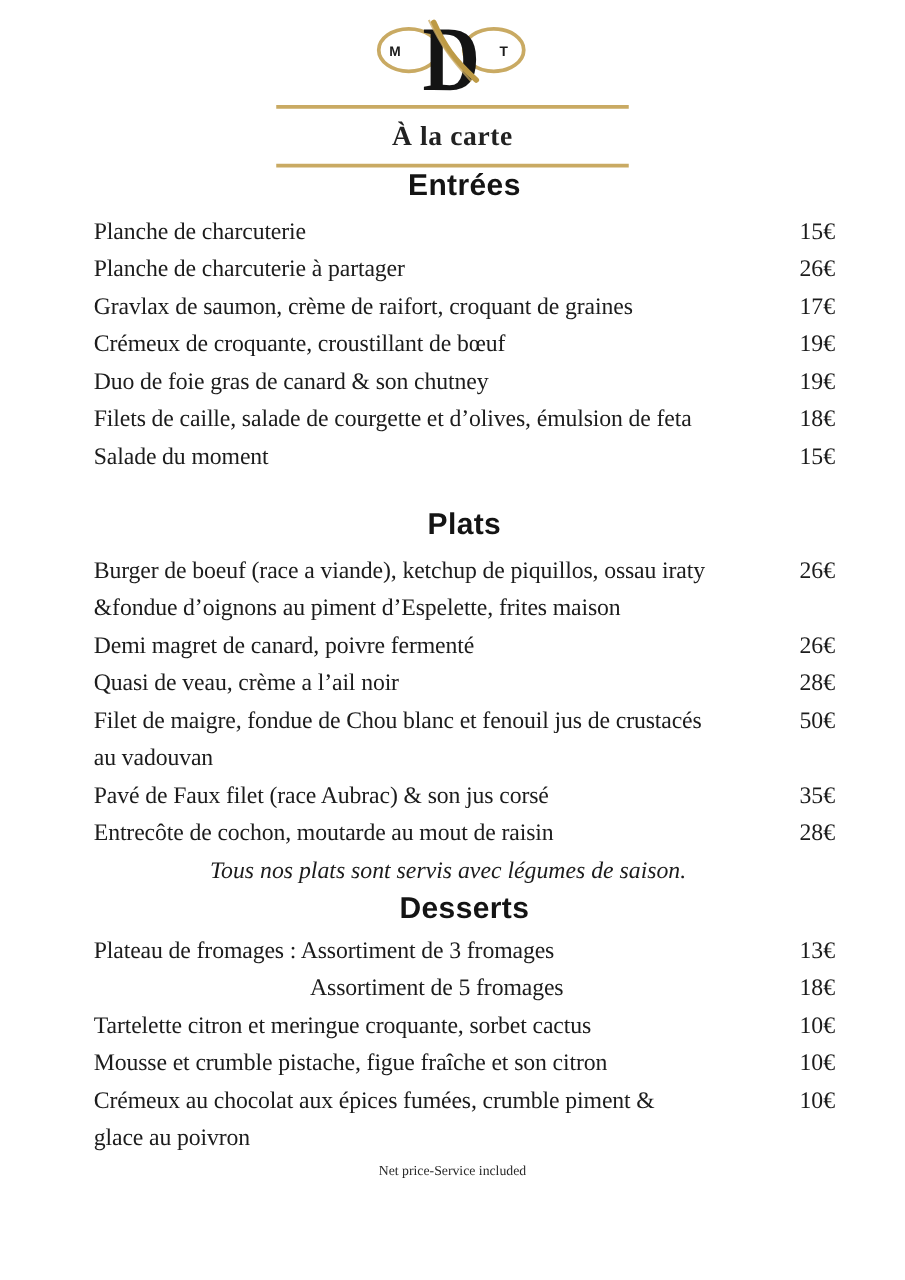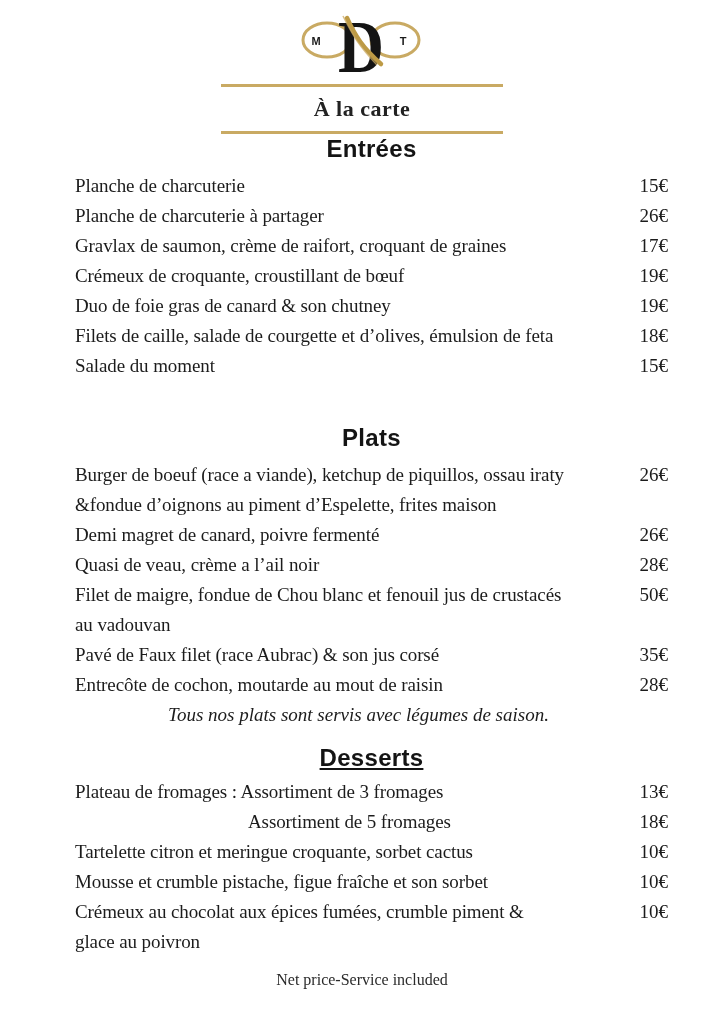--- a/index.html
+++ b/index.html
@@ -8,33 +8,33 @@
 
   .logo-wrap{text-align:center;padding-top:2px;line-height:0;}
 
   .rule{width:282px;height:3px;background:#c9aa63;margin:0 auto;}
   .rule.top{margin-top:2px;}
 
   .carte-title{font-size:22px;font-weight:700;text-align:center;margin:7px 0;line-height:30px;letter-spacing:.5px;color:#222;}
 
   h2.section-heading{font-family:"Liberation Sans",sans-serif;font-size:24px;font-weight:700;letter-spacing:.3px;color:#141414;text-align:center;margin:0;line-height:30px;width:593px;margin-left:75px;}
   h2.entrees{}
-  h2.plats{margin-top:42px;}
-  h2.desserts{margin-top:13px;text-decoration:underline;}
+  h2.plats{margin-top:24px;}
+  h2.desserts{margin-top:0;}
 
   .rows{width:593px;margin:7px 56px 0 75px;}
   .rows.desserts-rows{margin-top:4px;}
   .row{display:flex;justify-content:space-between;line-height:30px;font-size:19px;}
   .row .item-name{white-space:nowrap;letter-spacing:-0.1px;}
   .row .item-price{flex:none;width:55px;text-align:right;}
   .row.indent .item-name{padding-left:173px;}
 
   .note{font-style:italic;font-size:19px;line-height:30px;text-align:center;width:593px;margin-left:62px;}
 
-  .footer-note{font-size:16px;line-height:14px;text-align:center;margin-top:16px;color:#2a2a2a;}
+  .footer-note{font-size:11px;line-height:14px;text-align:center;margin-top:4px;color:#2a2a2a;}
 </style>
 </head>
 <body>
 
 <div class="page">
 
   <div class="logo-wrap">
     <svg width="130" height="80" viewBox="0 0 130 80">
       <ellipse cx="30" cy="38" rx="24" ry="17" fill="none" stroke="#c9aa63" stroke-width="3"></ellipse>
       <ellipse cx="98" cy="38" rx="24" ry="17" fill="none" stroke="#c9aa63" stroke-width="3"></ellipse>
@@ -127,21 +127,21 @@
     </div>
     <div class="row indent">
       <span class="item-name">Assortiment de 5 fromages</span>
       <span class="item-price">18€</span>
     </div>
     <div class="row">
       <span class="item-name">Tartelette citron et meringue croquante, sorbet cactus</span>
       <span class="item-price">10€</span>
     </div>
     <div class="row">
-      <span class="item-name">Mousse et crumble pistache, figue fraîche et son sorbet</span>
+      <span class="item-name">Mousse et crumble pistache, figue fraîche et son citron</span>
       <span class="item-price">10€</span>
     </div>
     <div class="row">
       <span class="item-name">Crémeux au chocolat aux épices fumées, crumble piment &amp;</span>
       <span class="item-price">10€</span>
     </div>
     <div class="row cont">
       <span class="item-name">glace au poivron</span>
     </div>
   </div>

